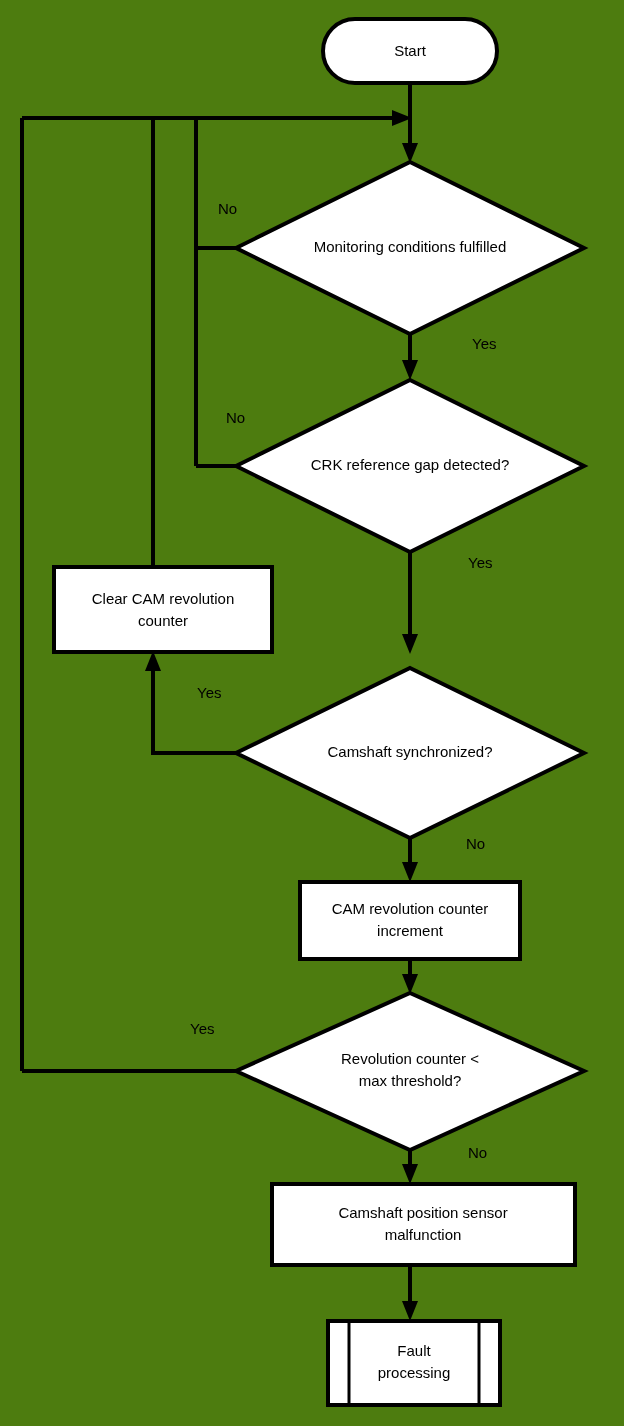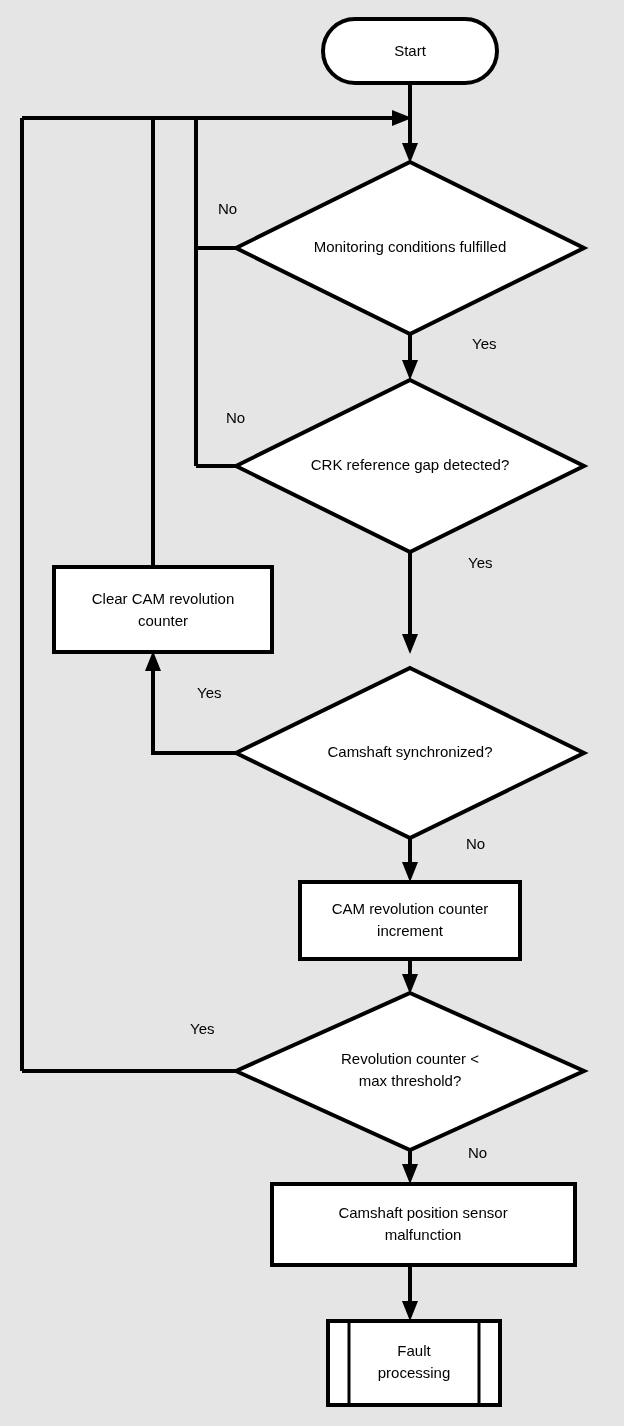--- a/index.html
+++ b/index.html
@@ -11,21 +11,21 @@
   body {
     width: 624px;
     height: 1426px;
     overflow: hidden;
     font-family: "Liberation Sans", sans-serif;
   }
   #flowchart-root {
     position: relative;
     width: 624px;
     height: 1426px;
-    background: #e5e5e5;
+    background: #4d7c0f;
   }
   svg.flow-svg {
     display: block;
     width: 624px;
     height: 1426px;
   }
   .shape-outline {
     fill: #ffffff;
     stroke: #000000;
     stroke-width: 4;

